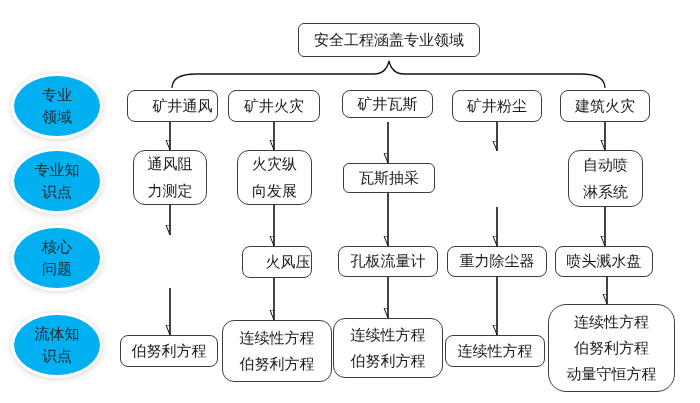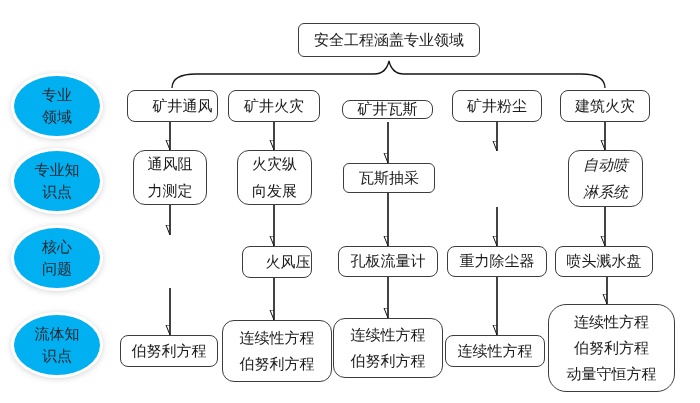--- a/index.html
+++ b/index.html
@@ -71,30 +71,30 @@
 领域</div>
   <div class="ellipse" style="left:14px; top:151px;">专业知
 识点</div>
   <div class="ellipse" style="left:14px; top:228px;">核心
 问题</div>
   <div class="ellipse" style="left:14px; top:315px;">流体知
 识点</div>
 
   <div class="node r8" style="left:127px; top:90px; width:91px; height:32px;padding-left:20px;">矿井通风</div>
   <div class="node r8" style="left:228px; top:90px; width:92px; height:32px;">矿井火灾</div>
-  <div class="node r8" style="left:342px; top:100px; width:91px; height:19px;">矿井瓦斯</div>
+  <div class="node r8" style="left:342px; top:90px; width:91px; height:28px;">矿井瓦斯</div>
   <div class="node r8" style="left:452px; top:90px; width:90px; height:32px;">矿井粉尘</div>
   <div class="node r8" style="left:560px; top:90px; width:90px; height:32px;">建筑火灾</div>
 
   <div class="node r12" style="left:133px; top:150px; width:74px; height:55px;">通风阻
 力测定</div>
   <div class="node r6" style="left:343px; top:163px; width:92px; height:30px;">瓦斯抽采</div>
   <div class="node r12" style="left:237px; top:150px; width:75px; height:55px;">火灾纵
 向发展</div>
-  <div class="node r12" style="left:568px; top:150px; width:75px; height:57px;font-style:italic;">自动喷
+  <div class="node r12" style="left:568px; top:150px; width:75px; height:57px;">自动喷
 淋系统</div>
 
   <div class="node r8" style="left:242px; top:246px; width:70px; height:32px;padding-left:22px;">火风压</div>
   <div class="node r8" style="left:338px; top:246px; width:100px; height:31px;">孔板流量计</div>
   <div class="node r8" style="left:447px; top:246px; width:100px; height:31px;">重力除尘器</div>
   <div class="node r8" style="left:555px; top:246px; width:98px; height:31px;">喷头溅水盘</div>
 
   <div class="node r8" style="left:120px; top:335px; width:98px; height:32px;">伯努利方程</div>
   <div class="node r12" style="left:222px; top:320px; width:110px; height:62px;">连续性方程
 伯努利方程</div>

